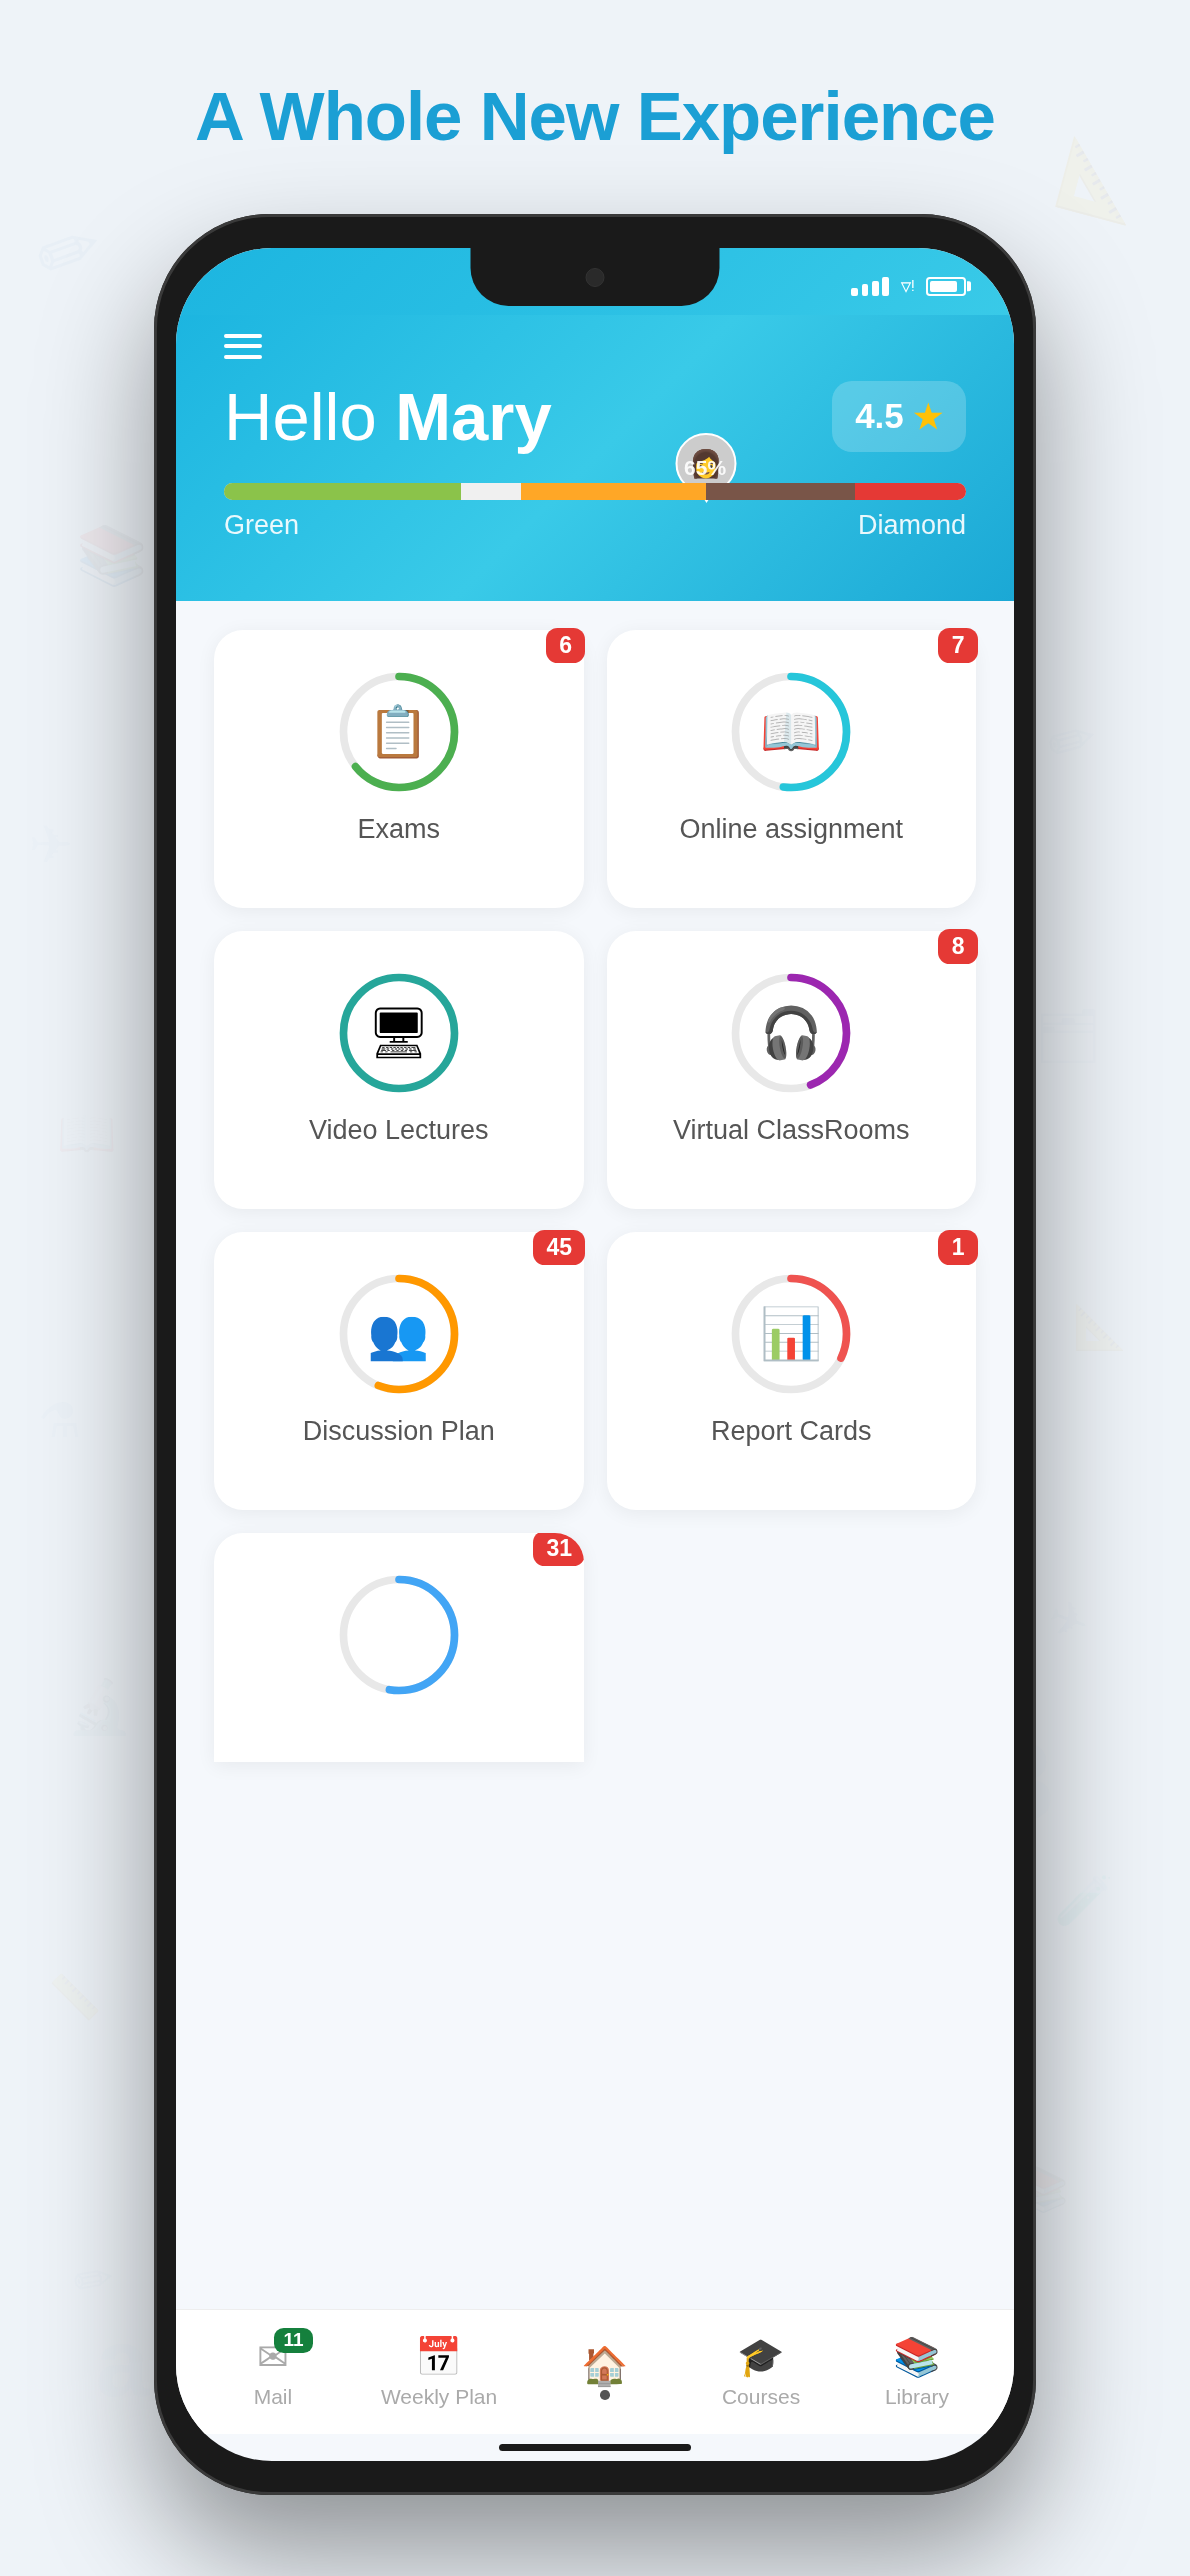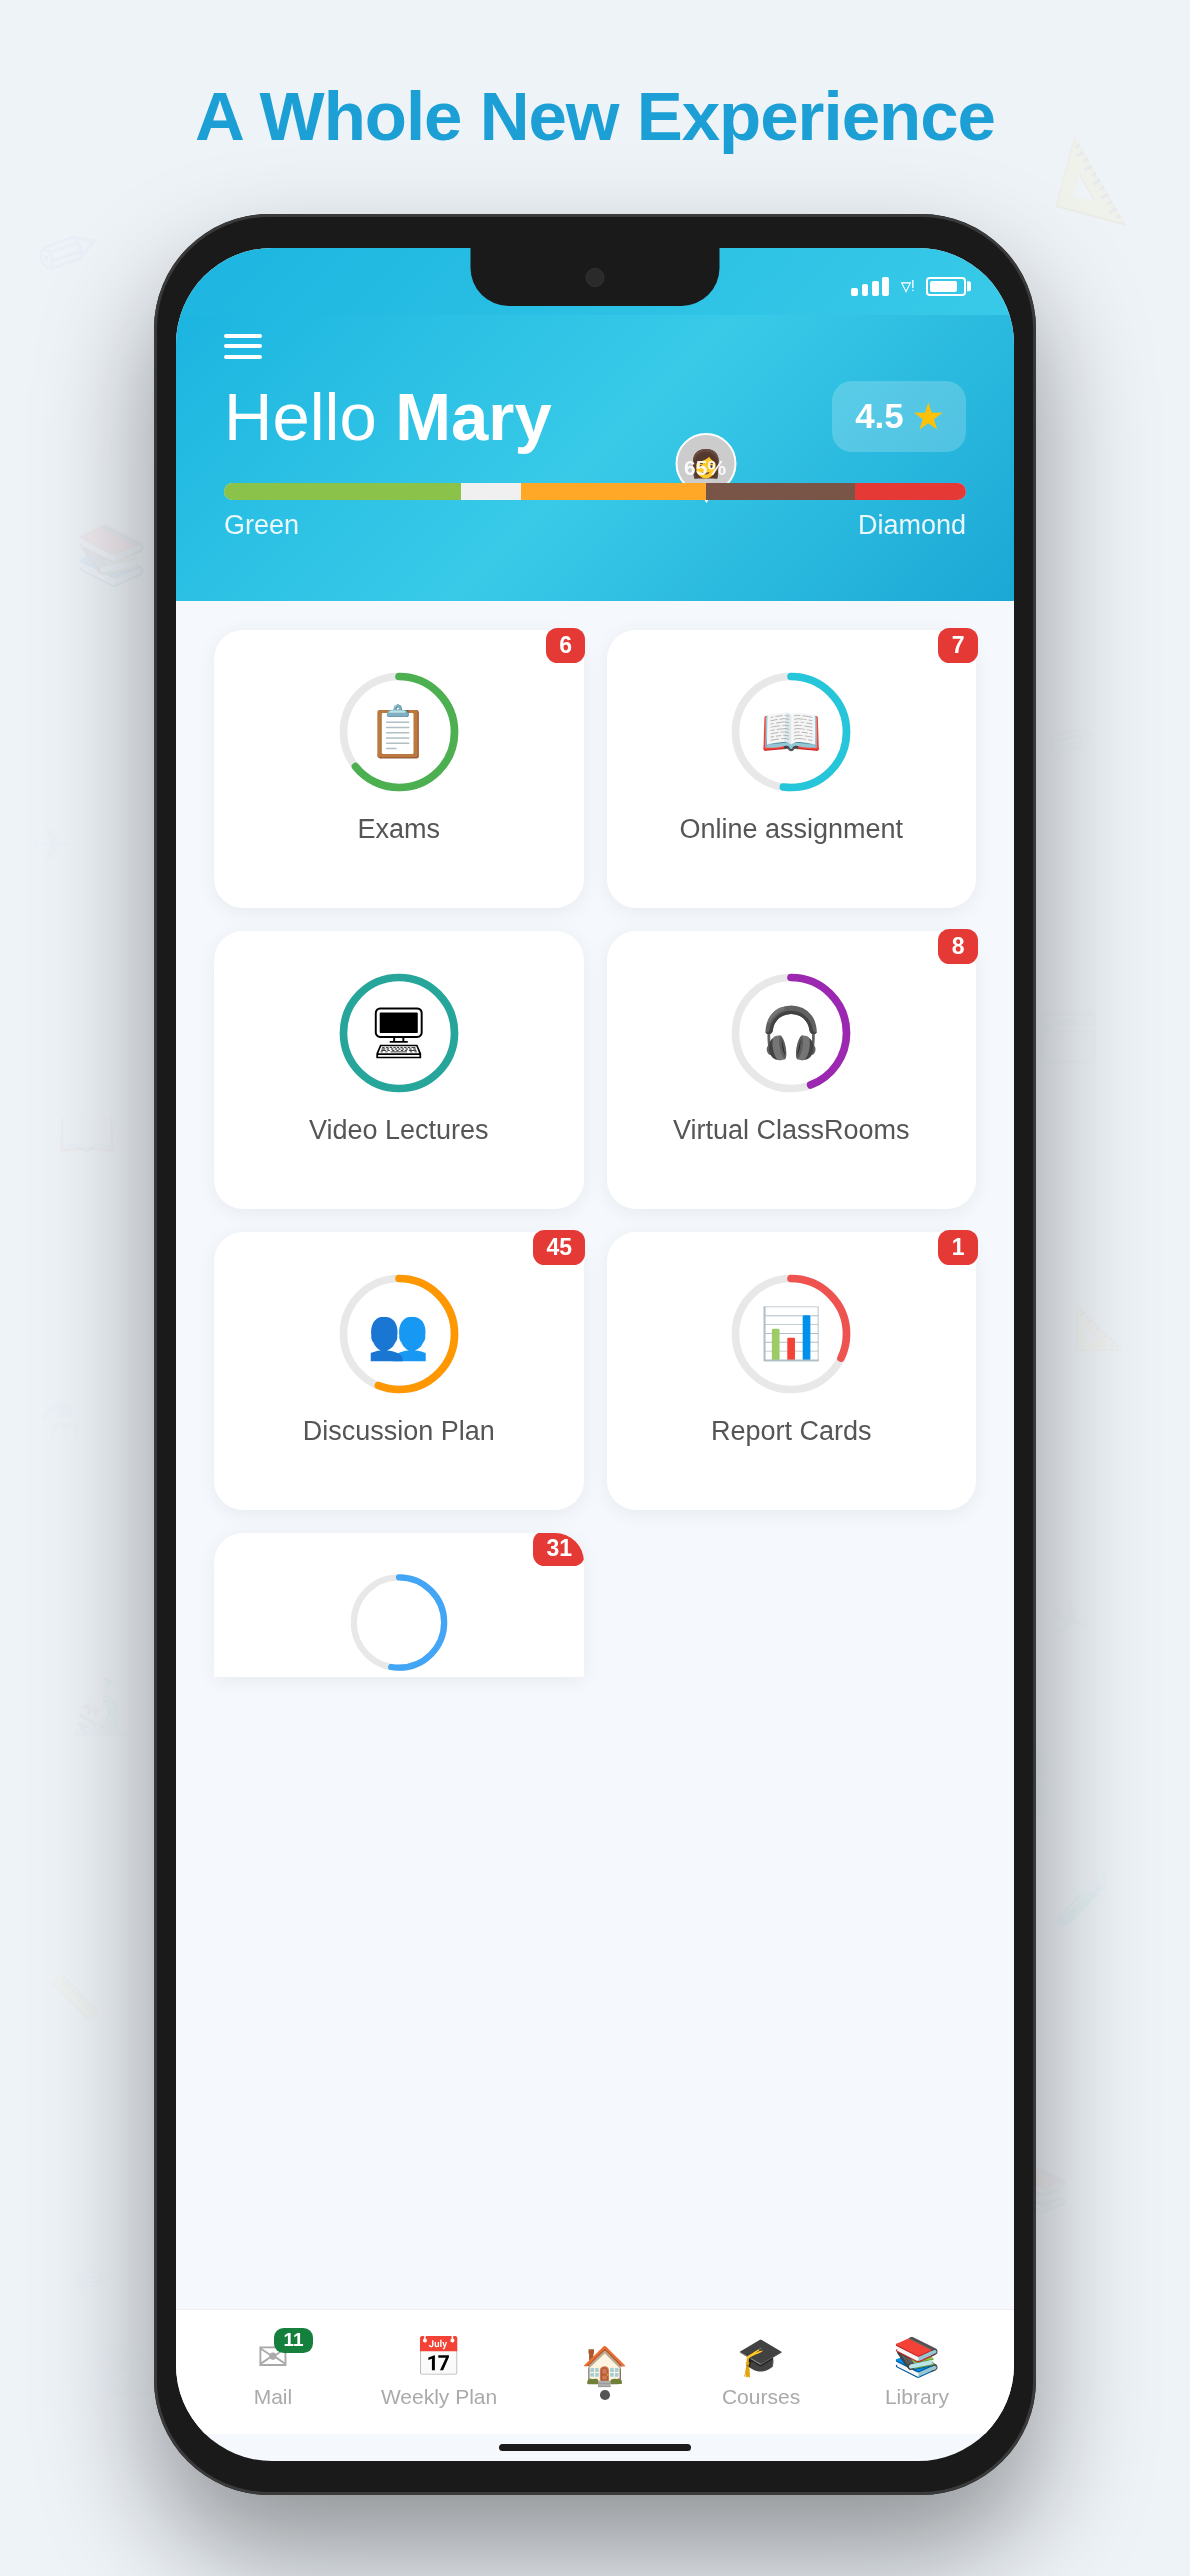--- a/index.html
+++ b/index.html
@@ -404,21 +404,21 @@
     }
     .partial-card {
       background: white;
       border-radius: 29px 29px 0 0;
       padding: 35px 29px 0;
       display: flex;
       flex-direction: column;
       align-items: center;
       position: relative;
       box-shadow: 0 3.8px 19px rgba(0,0,0,0.06);
-      height: 144px;
+      height: 229px;
       overflow: hidden;
     }
   </style>
 </head>
 <body>
 
 <div class="bg-doodles">
   <svg viewBox="0 0 1242 2688" xmlns="http://www.w3.org/2000/svg">
 
     <text x="50" y="300" font-size="80" fill="#90b8d8" opacity="0.5" transform="rotate(-20,50,300)">✏</text>

